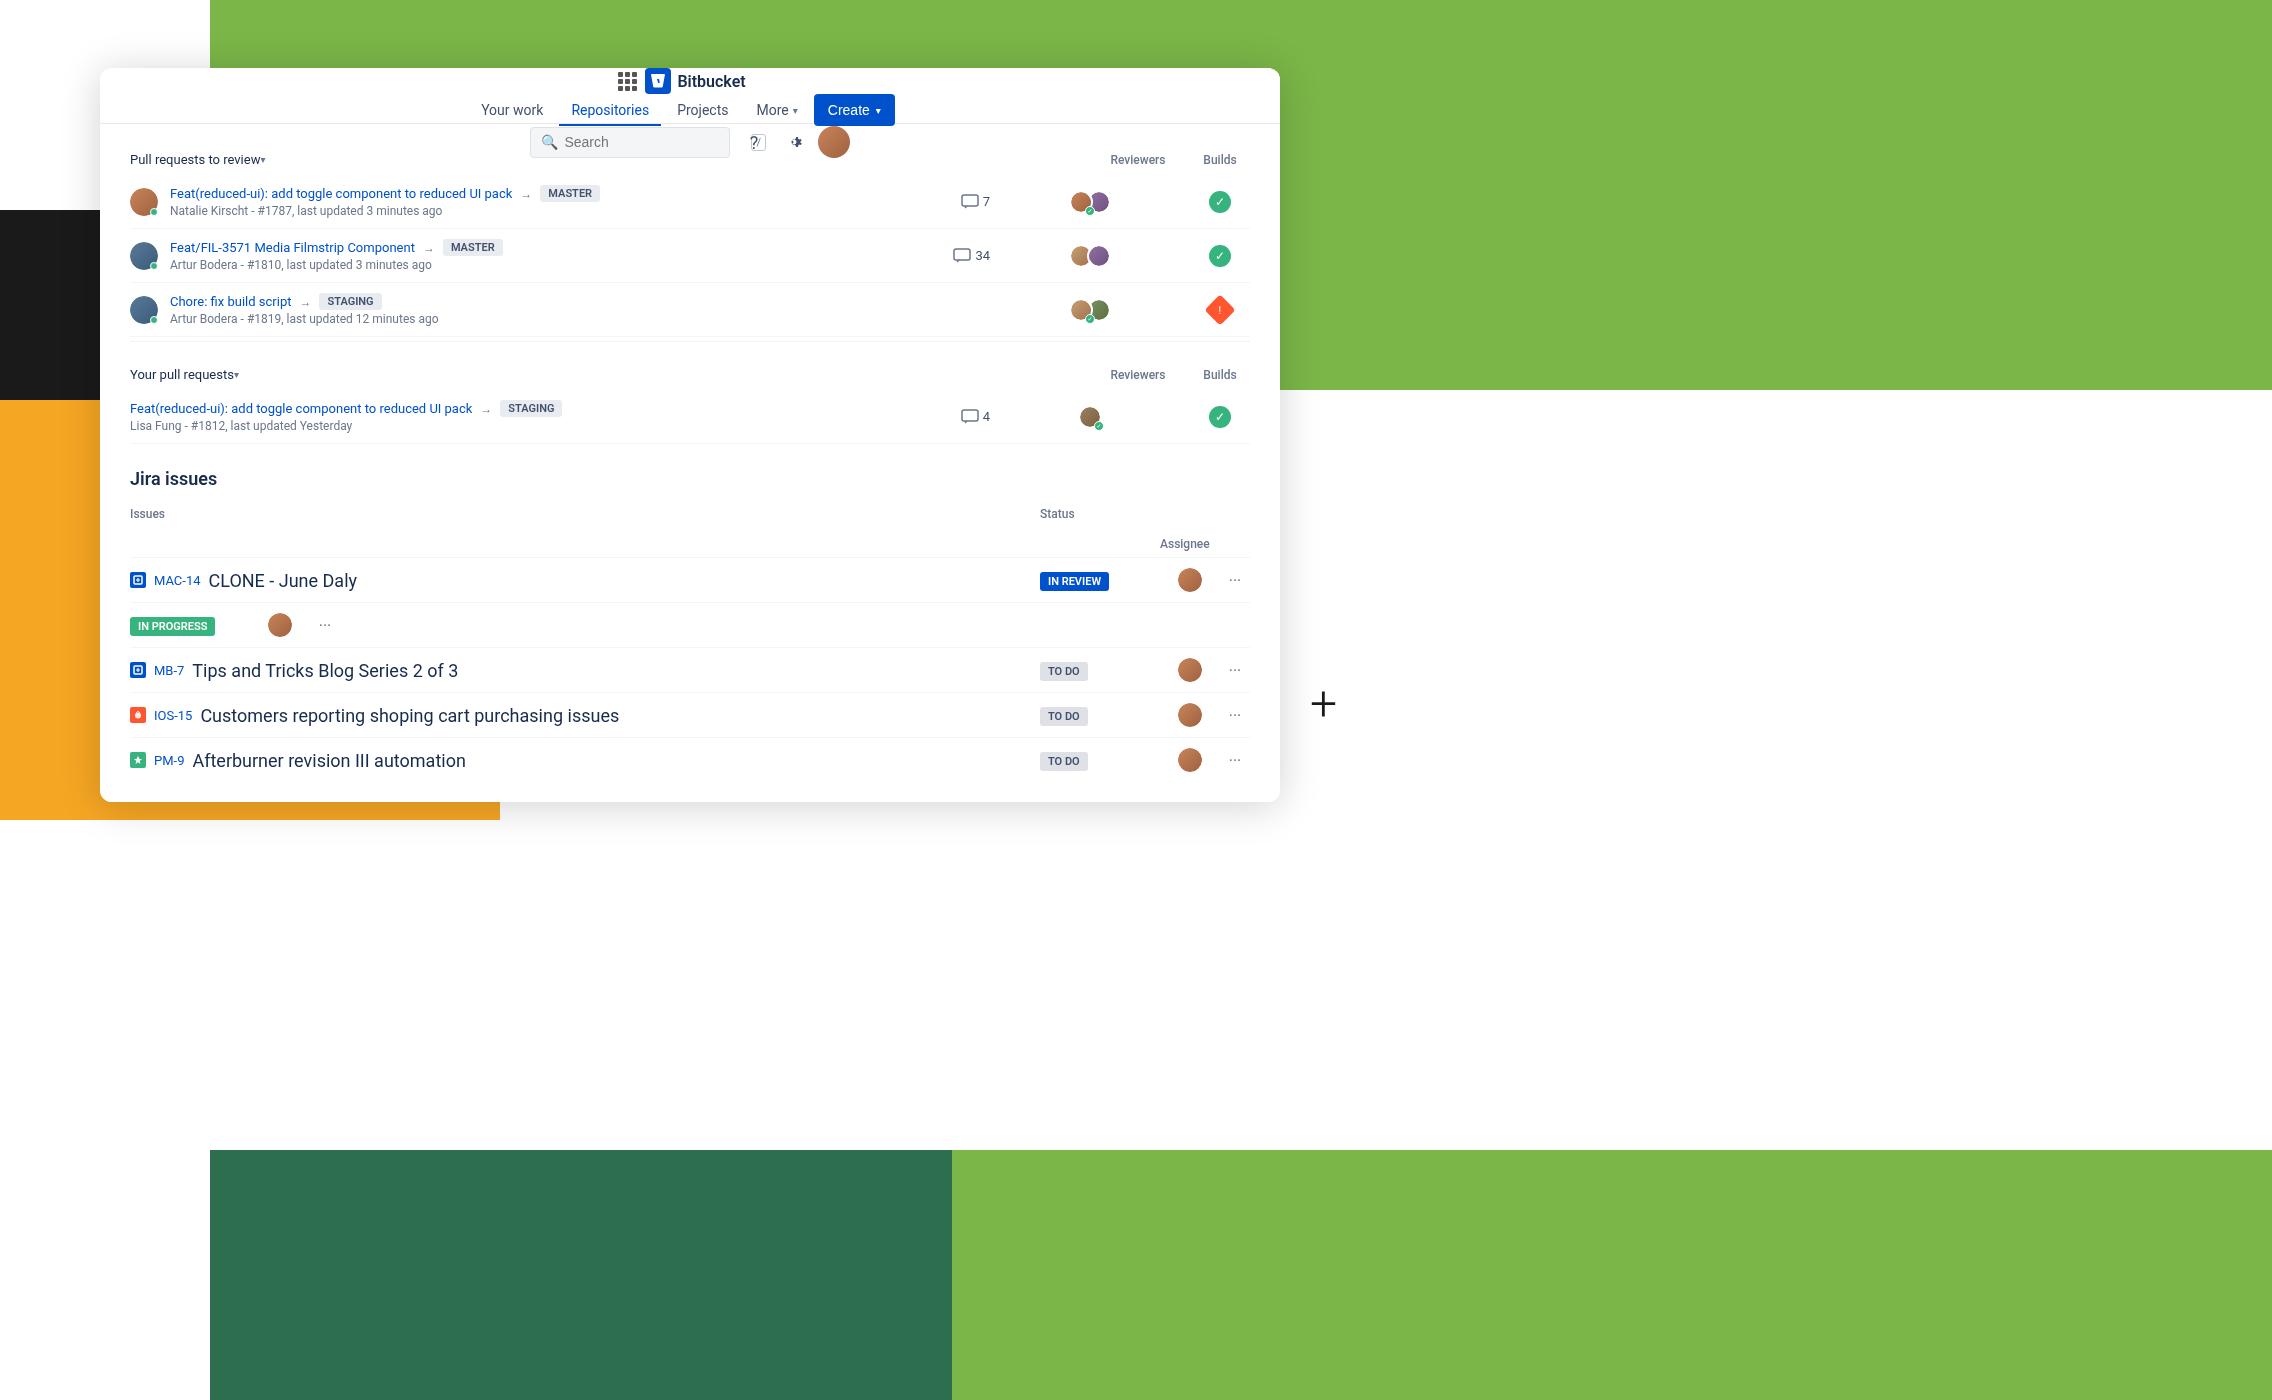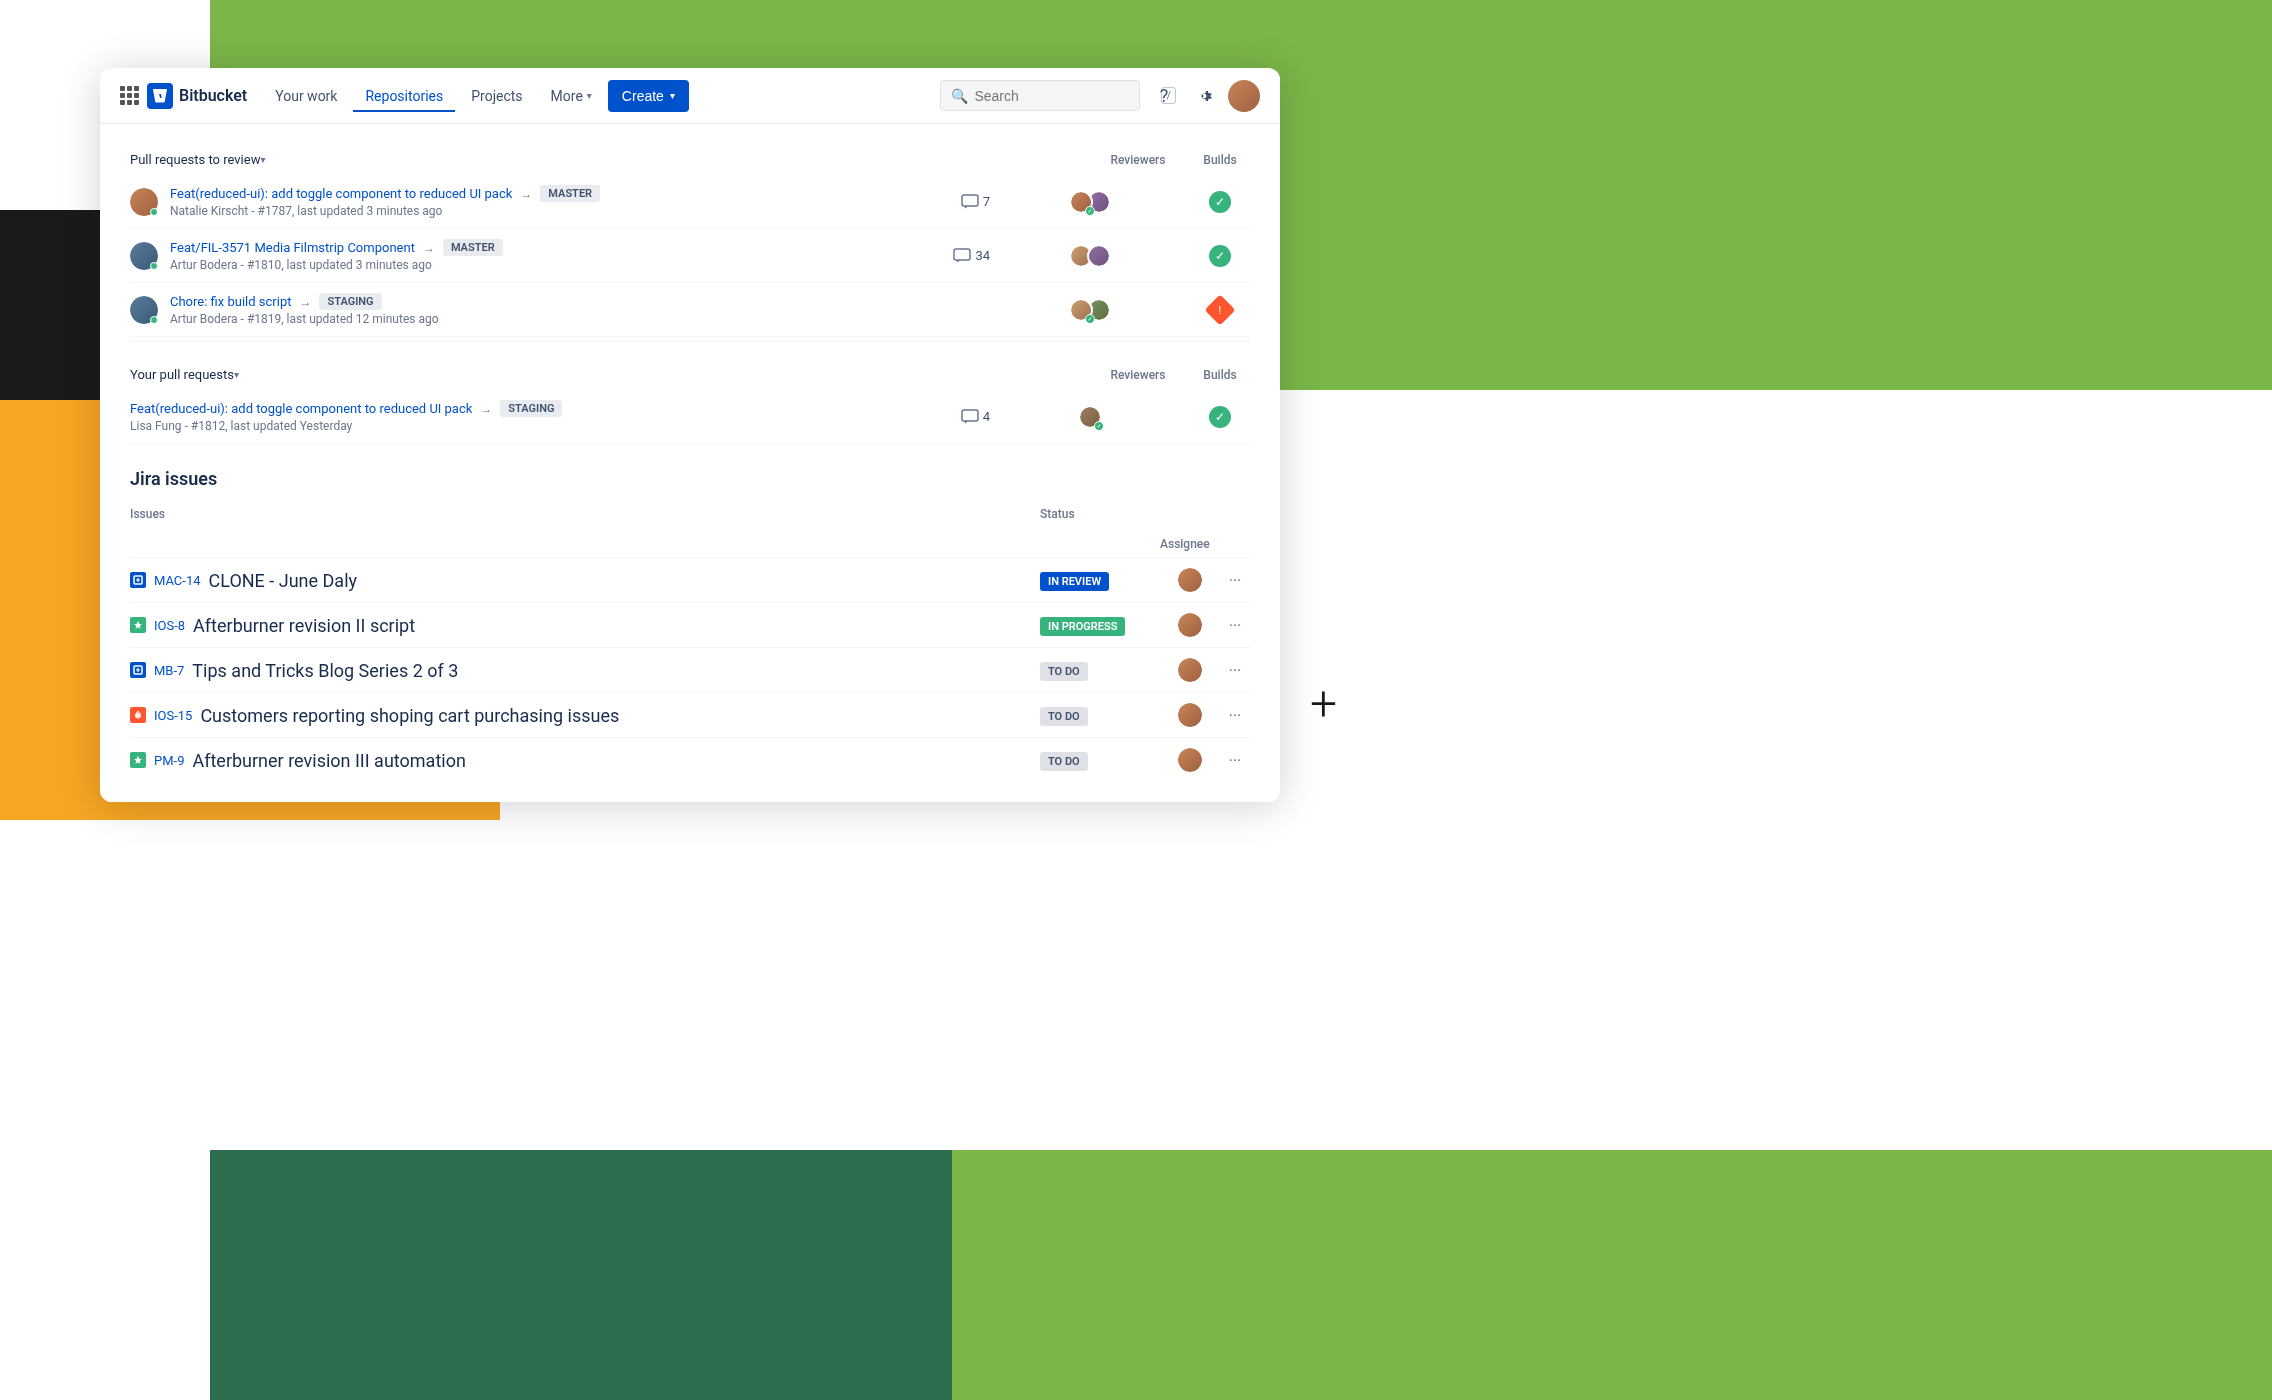--- a/index.html
+++ b/index.html
@@ -71,20 +71,21 @@
 
     
     .navbar {
       display: flex;
       align-items: center;
       padding: 0 20px;
       height: 56px;
       background: #fff;
       border-bottom: 1px solid #e8e8e8;
       gap: 0;
+      flex-direction: column;
     }
     .navbar-brand {
       display: flex;
       align-items: center;
       gap: 8px;
       margin-right: 16px;
     }
     .grid-icon {
       display: grid;
       grid-template-columns: repeat(3,5px);
@@ -787,29 +788,20 @@
         </div>
         <div class="issue-assignee">
           <div class="assignee-avatar">
             <div class="assignee-avatar-img av-natalie"></div>
           </div>
         </div>
         <div class="issue-more">···</div>
       </div>
 
       <div class="issue-row">
-        <div class="issue-left">
-          <div class="issue-icon story">
-            <svg width="10" height="10" viewBox="0 0 10 10" fill="white">
-                <path d="M5 1L6.5 4H9L6.7 6L7.5 9L5 7.3L2.5 9L3.3 6L1 4H3.5Z" fill="white"></path>
-              </svg>
-          </div>
-          <span class="issue-key">IOS-8</span>
-          <span class="issue-summary">Afterburner revision II script</span>
-        </div>
         <div class="issue-status">
           <span class="status-badge in-progress">IN PROGRESS</span>
         </div>
         <div class="issue-assignee">
           <div class="assignee-avatar">
             <div class="assignee-avatar-img av-natalie"></div>
           </div>
         </div>
         <div class="issue-more">···</div>
       </div>

